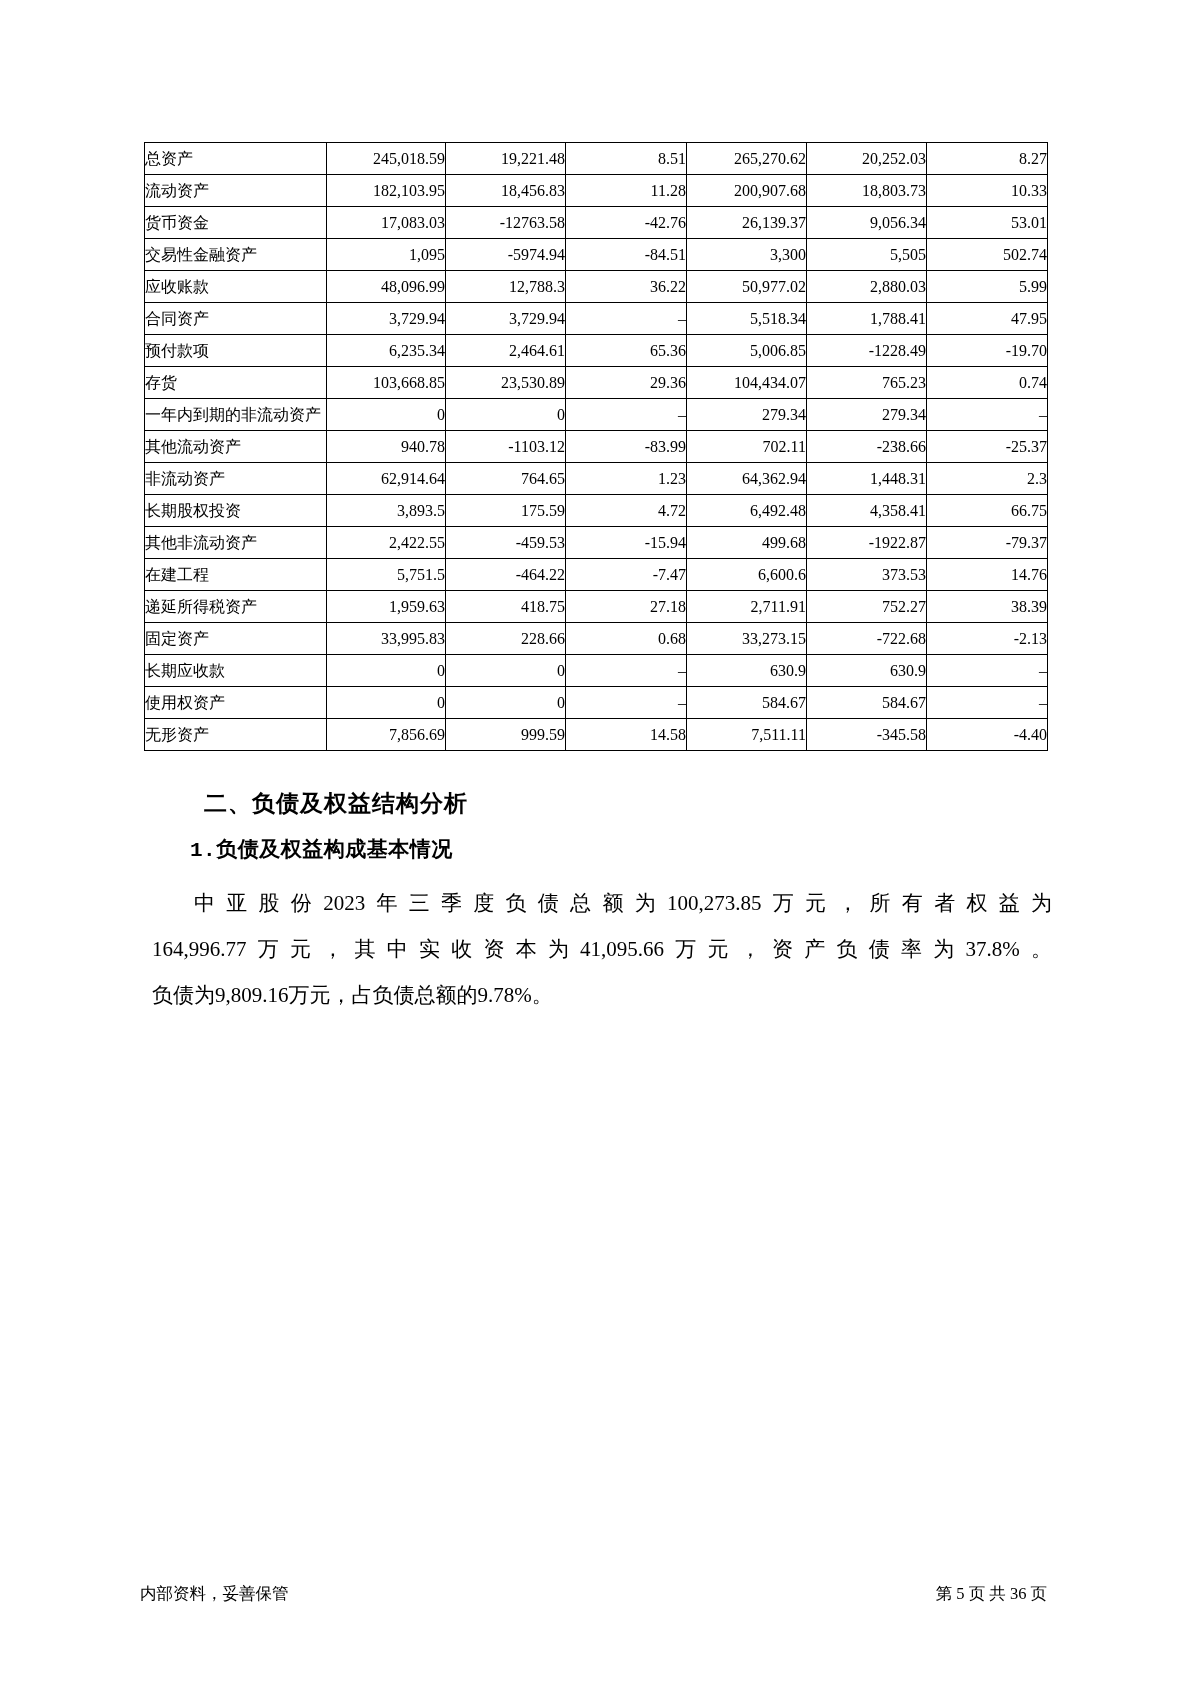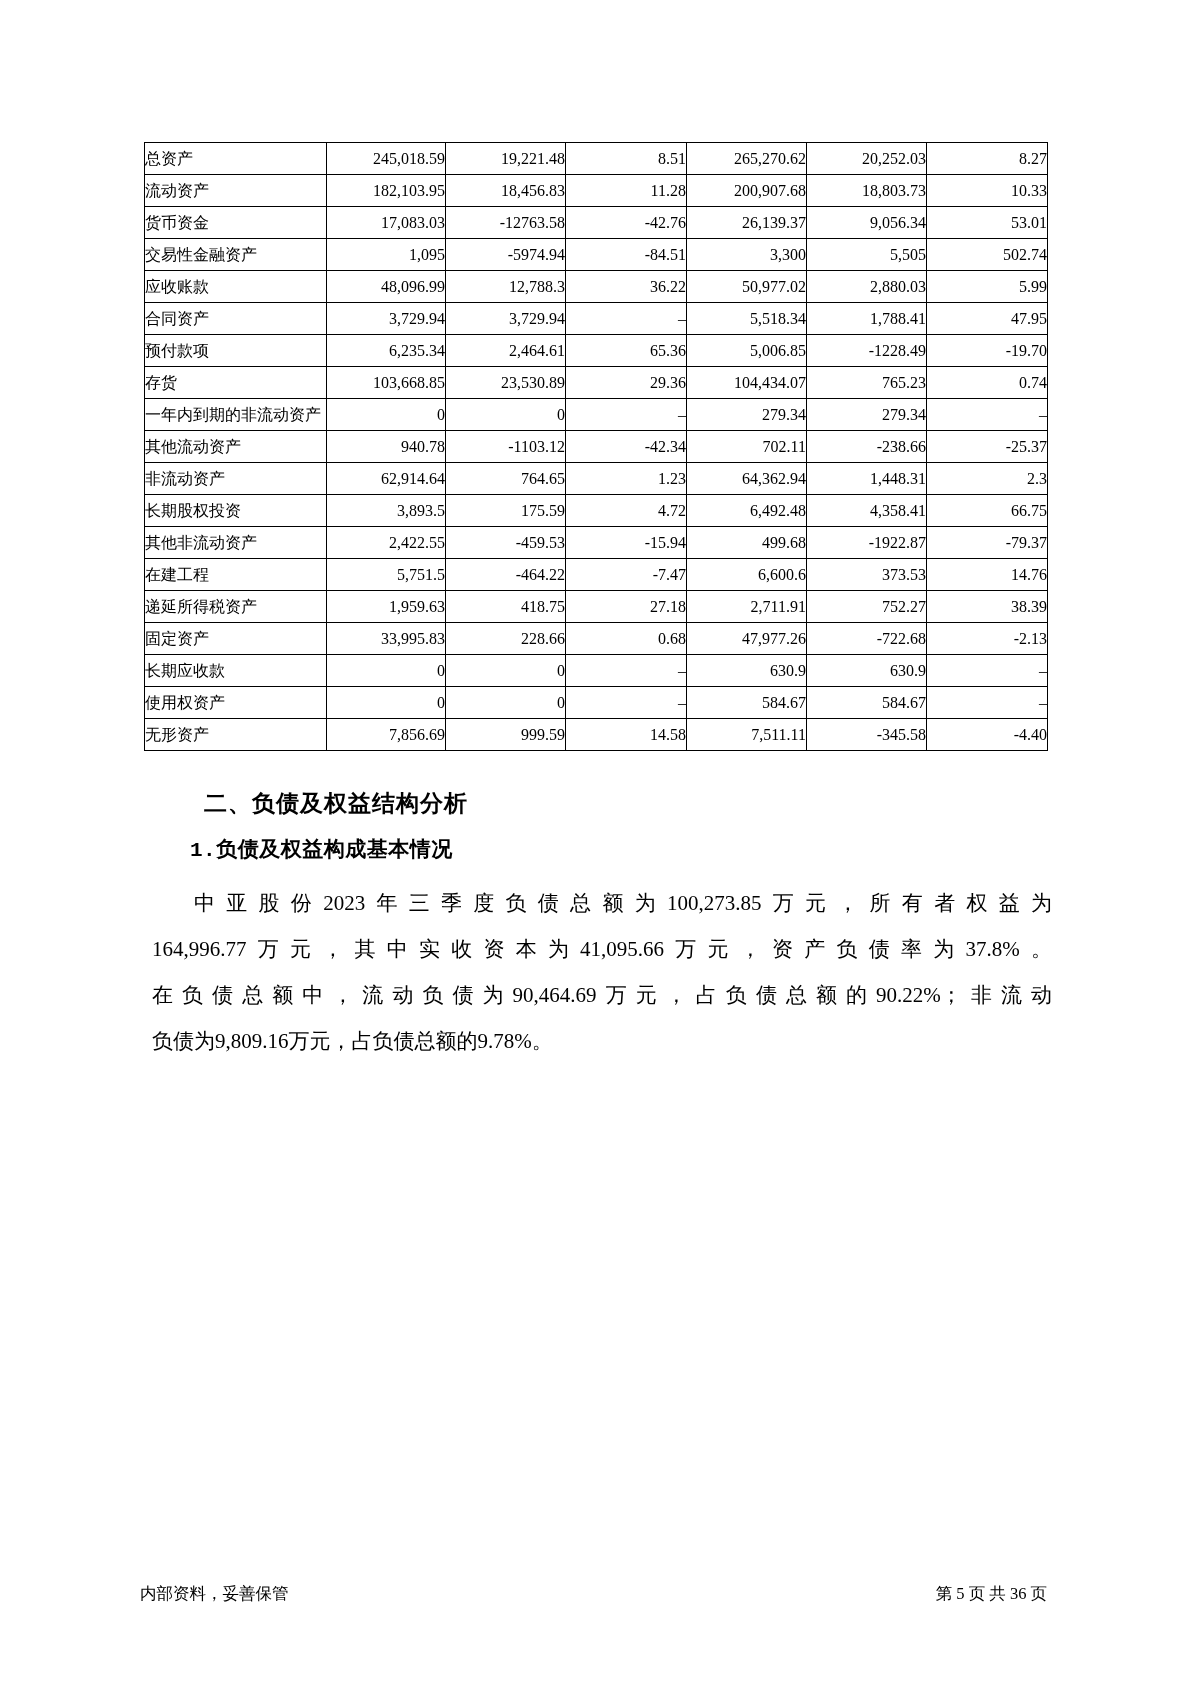--- a/index.html
+++ b/index.html
@@ -153,21 +153,21 @@
           <td class="num">0</td>
           <td class="num">–</td>
           <td class="num">279.34</td>
           <td class="num">279.34</td>
           <td class="num">–</td>
         </tr>
         <tr>
           <td class="lbl">其他流动资产</td>
           <td class="num">940.78</td>
           <td class="num">-1103.12</td>
-          <td class="num">-42.34</td>
+          <td class="num">-83.99</td>
           <td class="num">702.11</td>
           <td class="num">-238.66</td>
           <td class="num">-25.37</td>
         </tr>
         <tr>
           <td class="lbl">非流动资产</td>
           <td class="num">62,914.64</td>
           <td class="num">764.65</td>
           <td class="num">1.23</td>
           <td class="num">64,362.94</td>
@@ -208,21 +208,21 @@
           <td class="num">27.18</td>
           <td class="num">2,711.91</td>
           <td class="num">752.27</td>
           <td class="num">38.39</td>
         </tr>
         <tr>
           <td class="lbl">固定资产</td>
           <td class="num">33,995.83</td>
           <td class="num">228.66</td>
           <td class="num">0.68</td>
-          <td class="num">47,977.26</td>
+          <td class="num">33,273.15</td>
           <td class="num">-722.68</td>
           <td class="num">-2.13</td>
         </tr>
         <tr>
           <td class="lbl">长期应收款</td>
           <td class="num">0</td>
           <td class="num">0</td>
           <td class="num">–</td>
           <td class="num">630.9</td>
           <td class="num">630.9</td>
@@ -248,20 +248,19 @@
         </tr>
       </tbody>
   </table>
 
   <div class="h-sec">二、负债及权益结构分析</div>
   <div class="h-sub">1.负债及权益构成基本情况</div>
 
   <div class="para">
       <div class="line indent full">中亚股份2023年三季度负债总额为100,273.85万元，所有者权益为</div>
       <div class="line full">164,996.77万元，其中实收资本为41,095.66万元，资产负债率为37.8%。</div>
-      <div class="line full">在负债总额中，流动负债为90,464.69万元，占负债总额的90.22%；非流动</div>
       <div class="line">负债为9,809.16万元，占负债总额的9.78%。</div>
     </div>
 
   <div class="footer-left">内部资料，妥善保管</div>
   <div class="footer-right">第 5 页  共 36 页</div>
 
 </div>
 
 </body></html>

